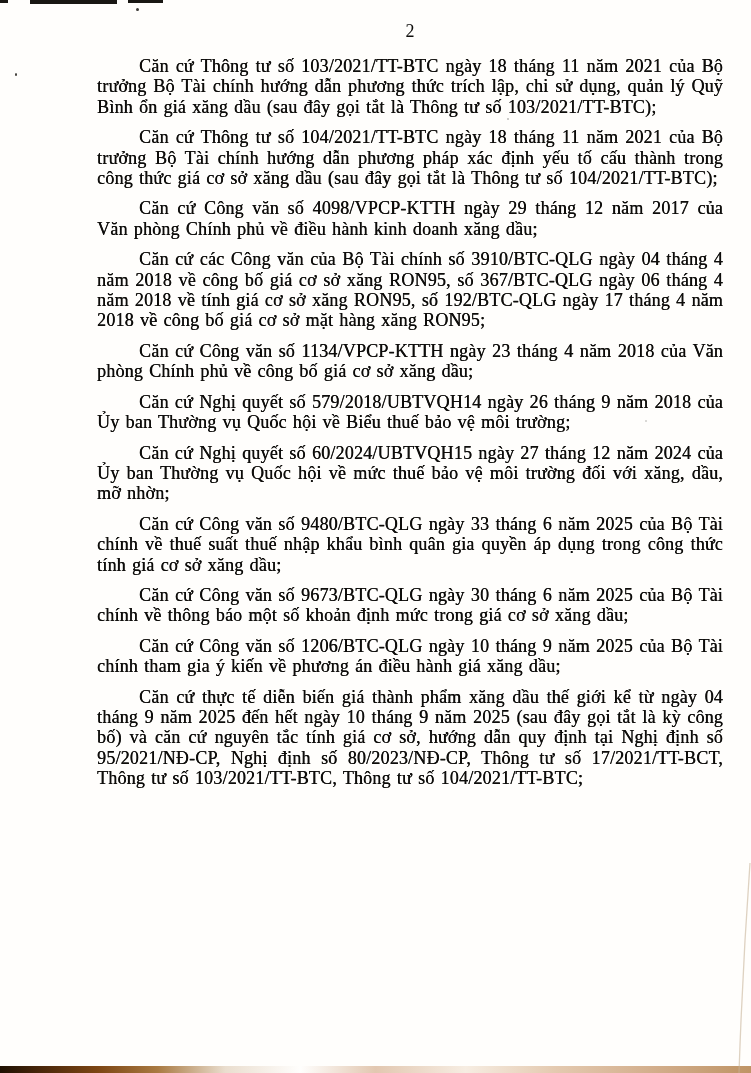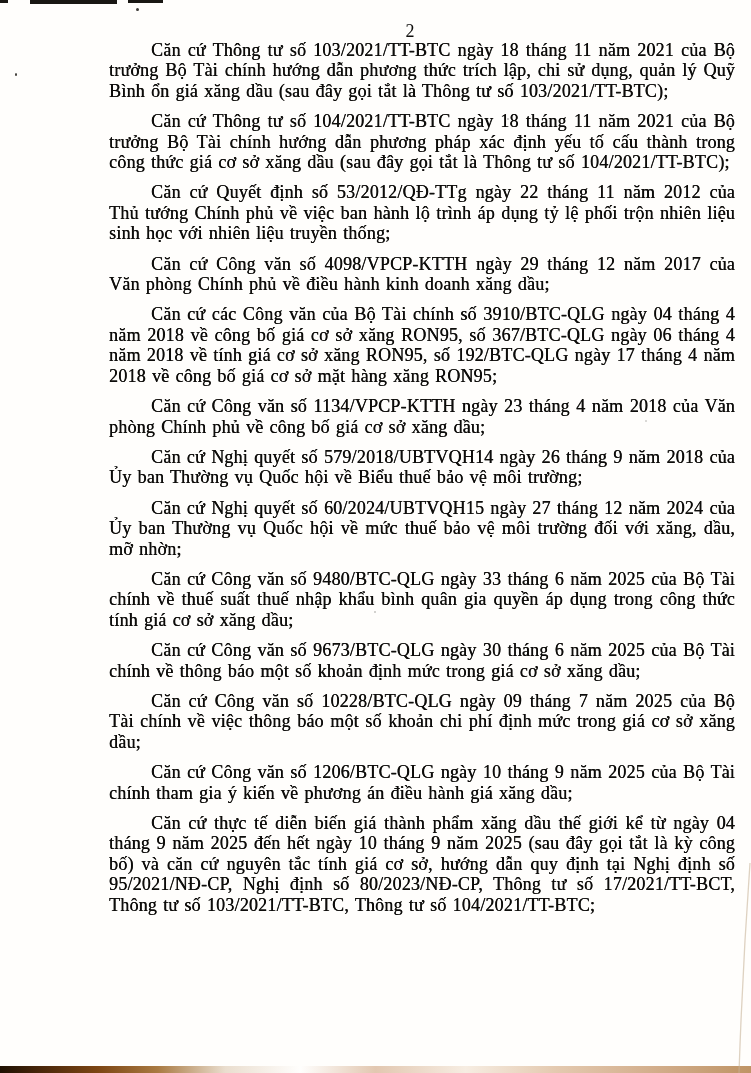--- a/index.html
+++ b/index.html
@@ -12,21 +12,21 @@
     color:#0e0d0b;
   }
   
   .page-num{
     position:absolute;top:20px;left:97px;width:626px;
     text-align:center;
     font-size:18px;line-height:22px;
   }
   
   .doc-body{
-    position:absolute;top:40px;left:97px;width:626px;margin-left:12px;
+    position:absolute;top:56px;left:97px;width:626px;
   }
   .doc-body p{
     margin:0 0 10px 0;
     font-size:18px;
     line-height:20.4px;
     text-align:justify;
     text-indent:42px;
     letter-spacing:0.2px;
     word-spacing:1.4px;
     text-shadow:0.3px 0 0 currentColor; 
@@ -65,29 +65,27 @@
   <div class="speck s2"></div>
   <div class="speck s3"></div>
   <div class="speck s4"></div>
   <div class="speck s5"></div>
 
   <div class="page-num">2</div>
 
   <div class="doc-body">
     <p>Căn cứ Thông tư số 103/2021/TT-BTC ngày 18 tháng 11 năm 2021 của Bộ trưởng Bộ Tài chính hướng dẫn phương thức trích lập, chi sử dụng, quản lý Quỹ Bình ổn giá xăng dầu (sau đây gọi tắt là Thông tư số 103/2021/TT-BTC);</p>
     <p>Căn cứ Thông tư số 104/2021/TT-BTC ngày 18 tháng 11 năm 2021 của Bộ trưởng Bộ Tài chính hướng dẫn phương pháp xác định yếu tố cấu thành trong công thức giá cơ sở xăng dầu (sau đây gọi tắt là Thông tư số 104/2021/TT-BTC);</p>
-    <p>Căn cứ Quyết định số 53/2012/QĐ-TTg ngày 22 tháng 11 năm 2012 của Thủ tướng Chính phủ về việc ban hành lộ trình áp dụng tỷ lệ phối trộn nhiên liệu sinh học với nhiên liệu truyền thống;</p>
     <p>Căn cứ Công văn số 4098/VPCP-KTTH ngày 29 tháng 12 năm 2017 của Văn phòng Chính phủ về điều hành kinh doanh xăng dầu;</p>
     <p>Căn cứ các Công văn của Bộ Tài chính số 3910/BTC-QLG ngày 04 tháng 4 năm 2018 về công bố giá cơ sở xăng RON95, số 367/BTC-QLG ngày 06 tháng 4 năm 2018 về tính giá cơ sở xăng RON95, số 192/BTC-QLG ngày 17 tháng 4 năm 2018 về công bố giá cơ sở mặt hàng xăng RON95;</p>
     <p>Căn cứ Công văn số 1134/VPCP-KTTH ngày 23 tháng 4 năm 2018 của Văn phòng Chính phủ về công bố giá cơ sở xăng dầu;</p>
     <p>Căn cứ Nghị quyết số 579/2018/UBTVQH14 ngày 26 tháng 9 năm 2018 của Ủy ban Thường vụ Quốc hội về Biểu thuế bảo vệ môi trường;</p>
     <p>Căn cứ Nghị quyết số 60/2024/UBTVQH15 ngày 27 tháng 12 năm 2024 của Ủy ban Thường vụ Quốc hội về mức thuế bảo vệ môi trường đối với xăng, dầu, mỡ nhờn;</p>
     <p>Căn cứ Công văn số 9480/BTC-QLG ngày 33 tháng 6 năm 2025 của Bộ Tài chính về thuế suất thuế nhập khẩu bình quân gia quyền áp dụng trong công thức tính giá cơ sở xăng dầu;</p>
     <p>Căn cứ Công văn số 9673/BTC-QLG ngày 30 tháng 6 năm 2025 của Bộ Tài chính về thông báo một số khoản định mức trong giá cơ sở xăng dầu;</p>
-    <p>Căn cứ Công văn số 10228/BTC-QLG ngày 09 tháng 7 năm 2025 của Bộ Tài chính về việc thông báo một số khoản chi phí định mức trong giá cơ sở xăng dầu;</p>
     <p>Căn cứ Công văn số 1206/BTC-QLG ngày 10 tháng 9 năm 2025 của Bộ Tài chính tham gia ý kiến về phương án điều hành giá xăng dầu;</p>
     <p>Căn cứ thực tế diễn biến giá thành phẩm xăng dầu thế giới kể từ ngày 04 tháng 9 năm 2025 đến hết ngày 10 tháng 9 năm 2025 (sau đây gọi tắt là kỳ công bố) và căn cứ nguyên tắc tính giá cơ sở, hướng dẫn quy định tại Nghị định số 95/2021/NĐ-CP, Nghị định số 80/2023/NĐ-CP, Thông tư số 17/2021/TT-BCT, Thông tư số 103/2021/TT-BTC, Thông tư số 104/2021/TT-BTC;</p>
   </div>
 
   <div class="bottom-edge"></div>
   <svg class="right-curve" width="20" height="210" viewBox="0 0 20 210">
     <path d="M 19 0 C 14 70 10 150 8 210" fill="none" stroke="#c8b49a" stroke-width="1.3" opacity="0.6"></path>
   </svg>
 
 </div>

